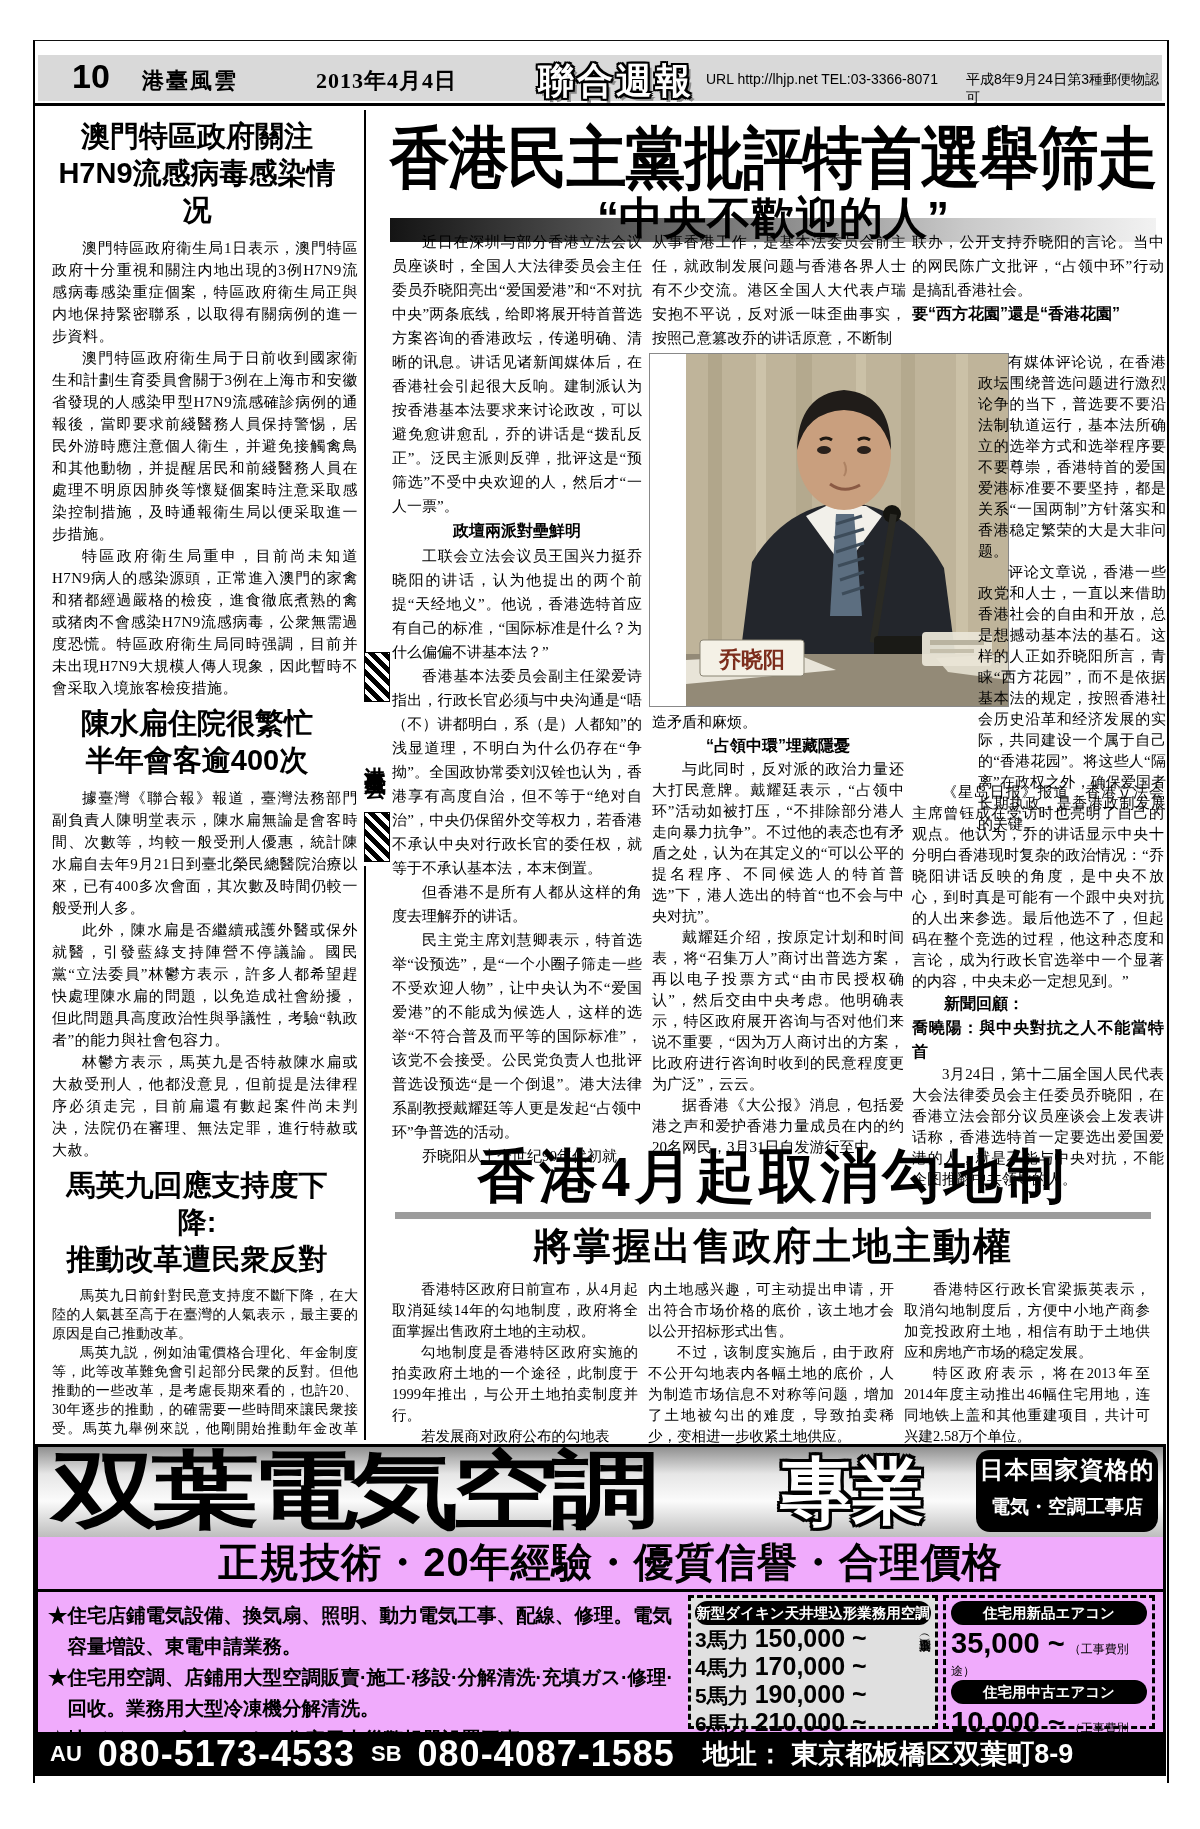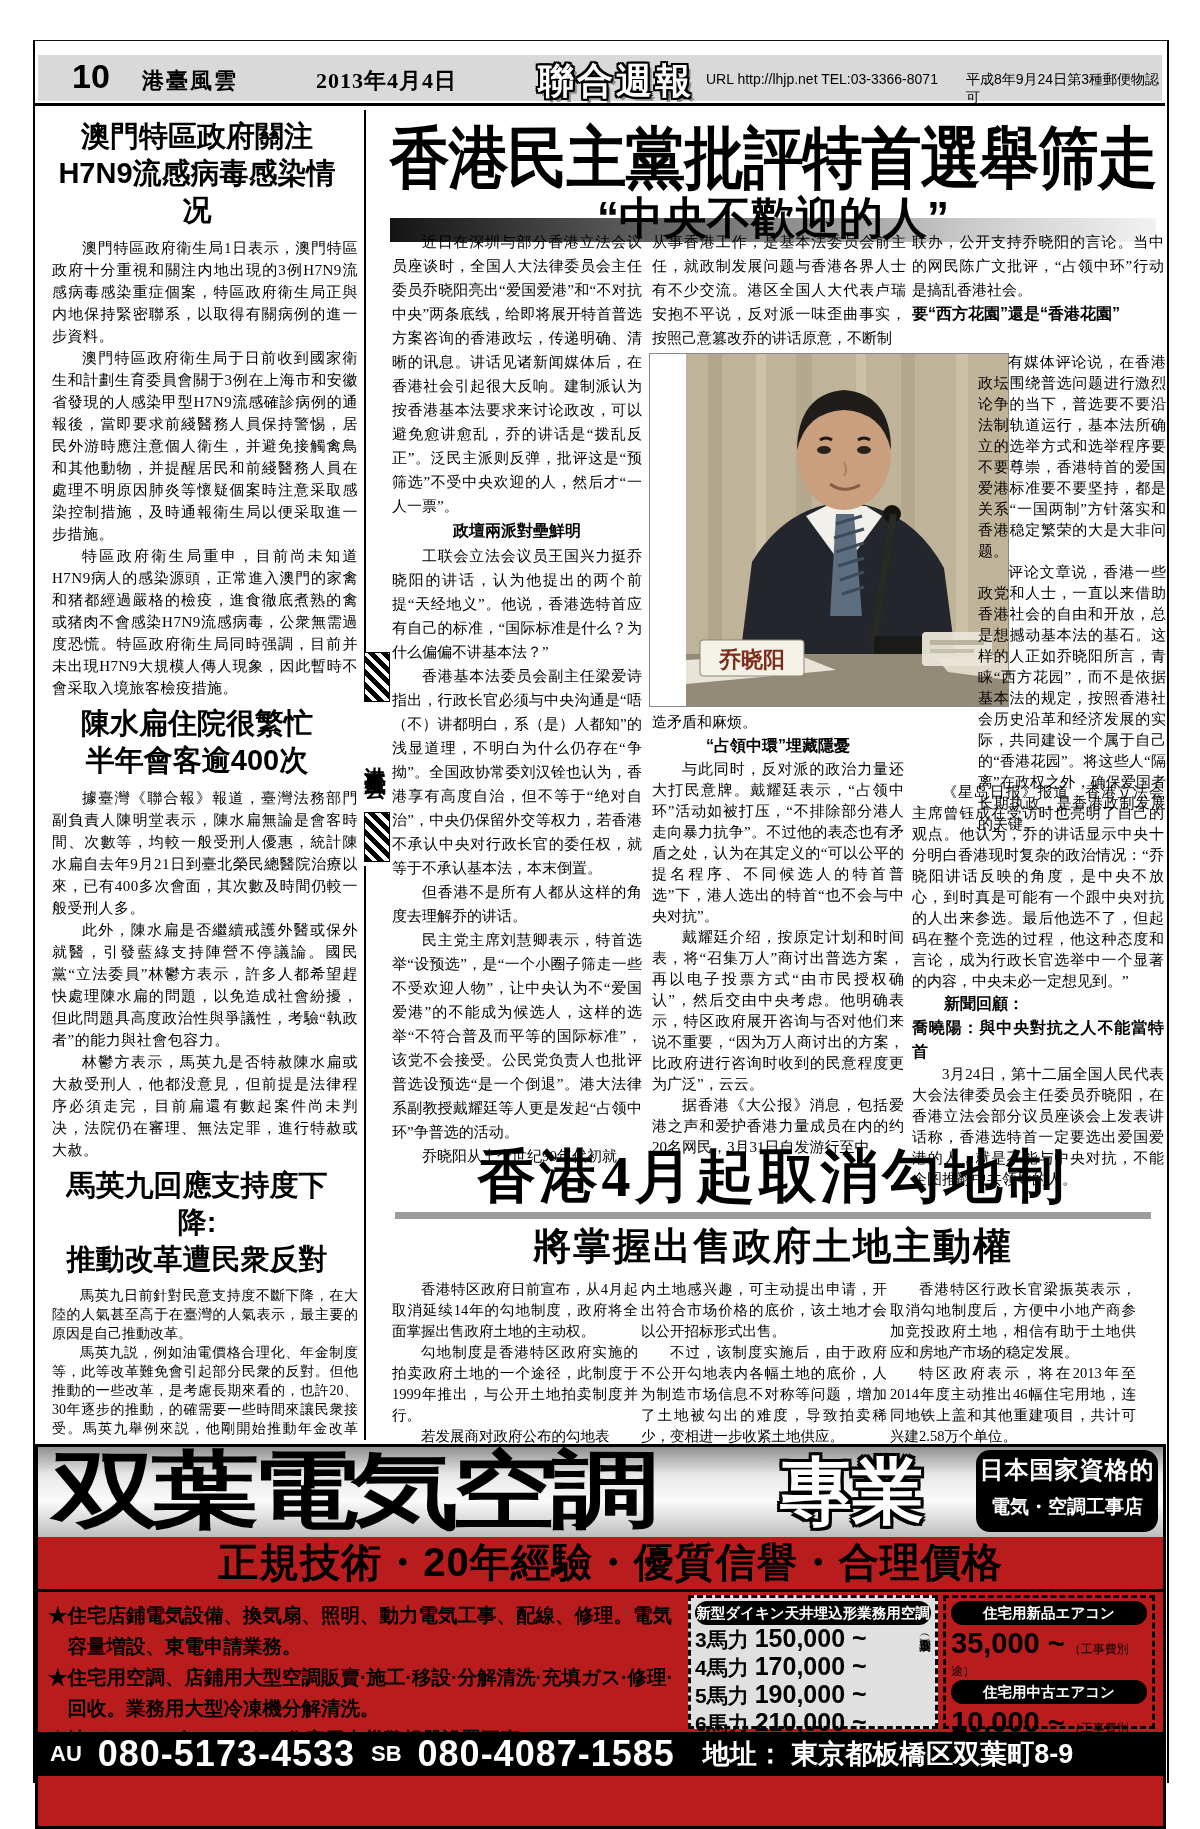--- a/index.html
+++ b/index.html
@@ -49,25 +49,25 @@
   .vbanner{left:-16px;top:544px;width:30px;height:214px;background:#fff;z-index:3;}
   .vstripes{width:26px;height:50px;margin:0 auto;
     background:repeating-linear-gradient(45deg,#000 0 5px,#fff 5px 9px);border:1px solid #000;box-sizing:border-box;}
   .vtext{writing-mode:vertical-rl;text-orientation:upright;font:bold 22px "Liberation Serif",serif;
     letter-spacing:4px;display:block;margin:2px auto;height:106px;text-align:center;width:26px;}
   
   #land{left:378px;top:1146px;width:790px;}
   .land-h{text-align:center;font:900 58px/62px "Liberation Serif",serif;letter-spacing:4px;}
   .land-rule{margin:4px auto 0 auto;width:756px;height:7px;background:#9c9c9c;}
   .land-sub{text-align:center;font:900 38px/46px "Liberation Sans",sans-serif;margin-top:4px;letter-spacing:2px;}
-  .land-cols{margin:10px 0 0 14px;width:766px;display:flex;gap:3px;}
+  .land-cols{margin:10px 0 0 14px;width:766px;display:flex;gap:10px;}
   .land-cols .lc{width:246px;}
   .land-cols p{font:14.5px/21px "Liberation Serif",serif;text-align:justify;text-indent:2em;}
   
-  #ad{left:35px;top:1444px;width:1131px;height:385px;border:3px solid #000;box-sizing:border-box;background:#b91c1c;}
+  #ad{left:35px;top:1444px;width:1131px;height:332px;border:3px solid #000;box-sizing:border-box;background:#f0abfc;}
   .ad-logo-row{position:relative;height:90px;background:linear-gradient(180deg,#8f8f8f 0%,#e6e6e6 30%,#fbfbfb 60%,#bdbdbd 100%);overflow:hidden;}
   .ad-logo-main{position:absolute;left:14px;top:-2px;font:900 84px/90px "Liberation Sans",sans-serif;
     letter-spacing:-6px;transform:scaleX(1.28);transform-origin:left center;white-space:nowrap;}
   .ad-logo-badge{position:absolute;left:742px;top:2px;font:900 72px/84px "Liberation Sans",sans-serif;color:#fff;
     text-shadow:-3px 0 #000,3px 0 #000,0 -3px #000,0 3px #000,-3px -3px #000,3px 3px #000,-3px 3px #000,3px -3px #000;}
   .ad-right-box{position:absolute;right:5px;top:3px;width:182px;height:82px;background:#000;border-radius:14px;
     color:#fff;text-align:center;font-family:"Liberation Sans",sans-serif;}
   .ad-right-box .l1{font-weight:900;font-size:24px;line-height:40px;letter-spacing:1px;}
   .ad-right-box .l2{font-weight:900;font-size:19px;line-height:34px;}
   .ad-slogan{height:52px;border-bottom:3px solid #000;text-align:center;

